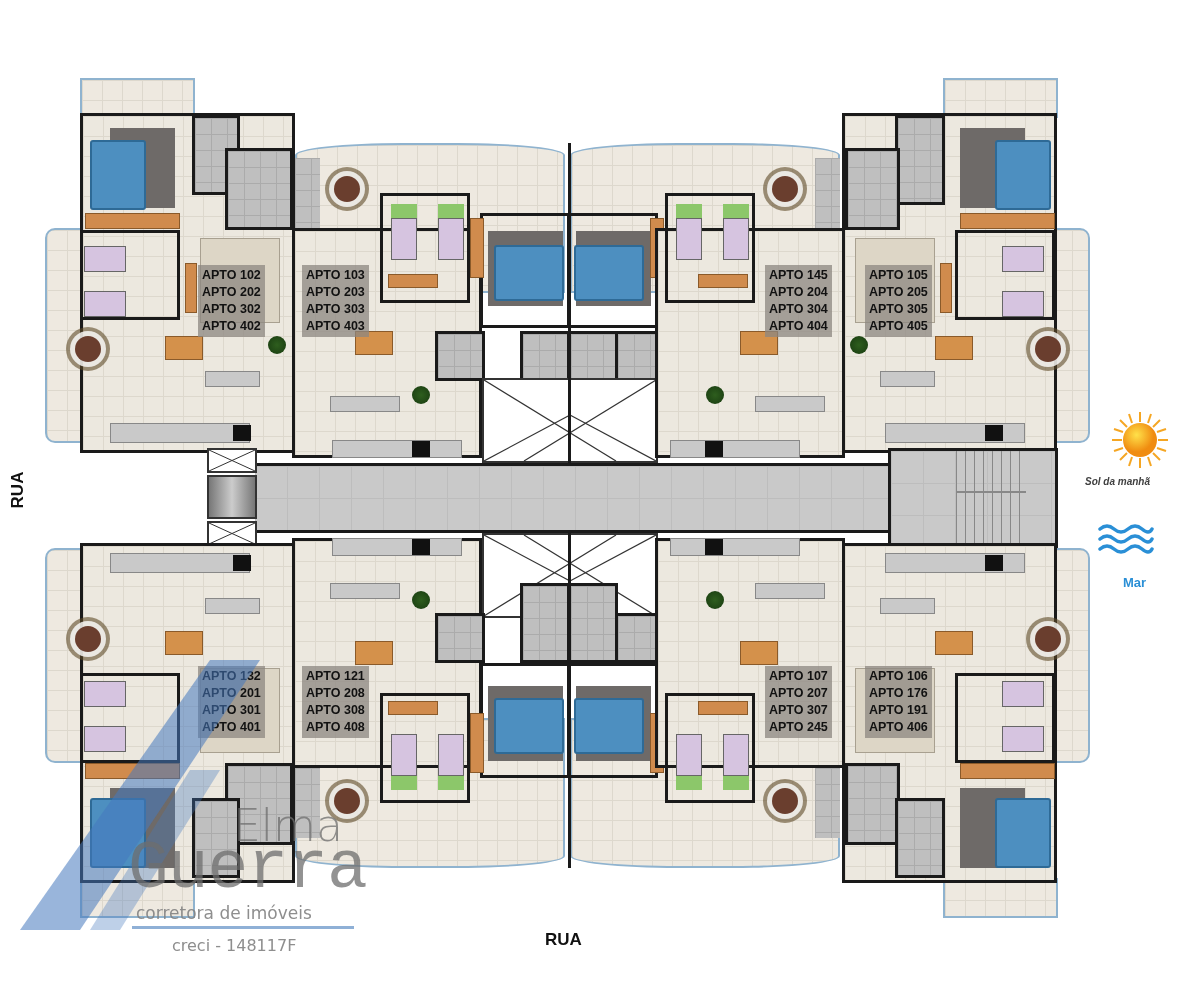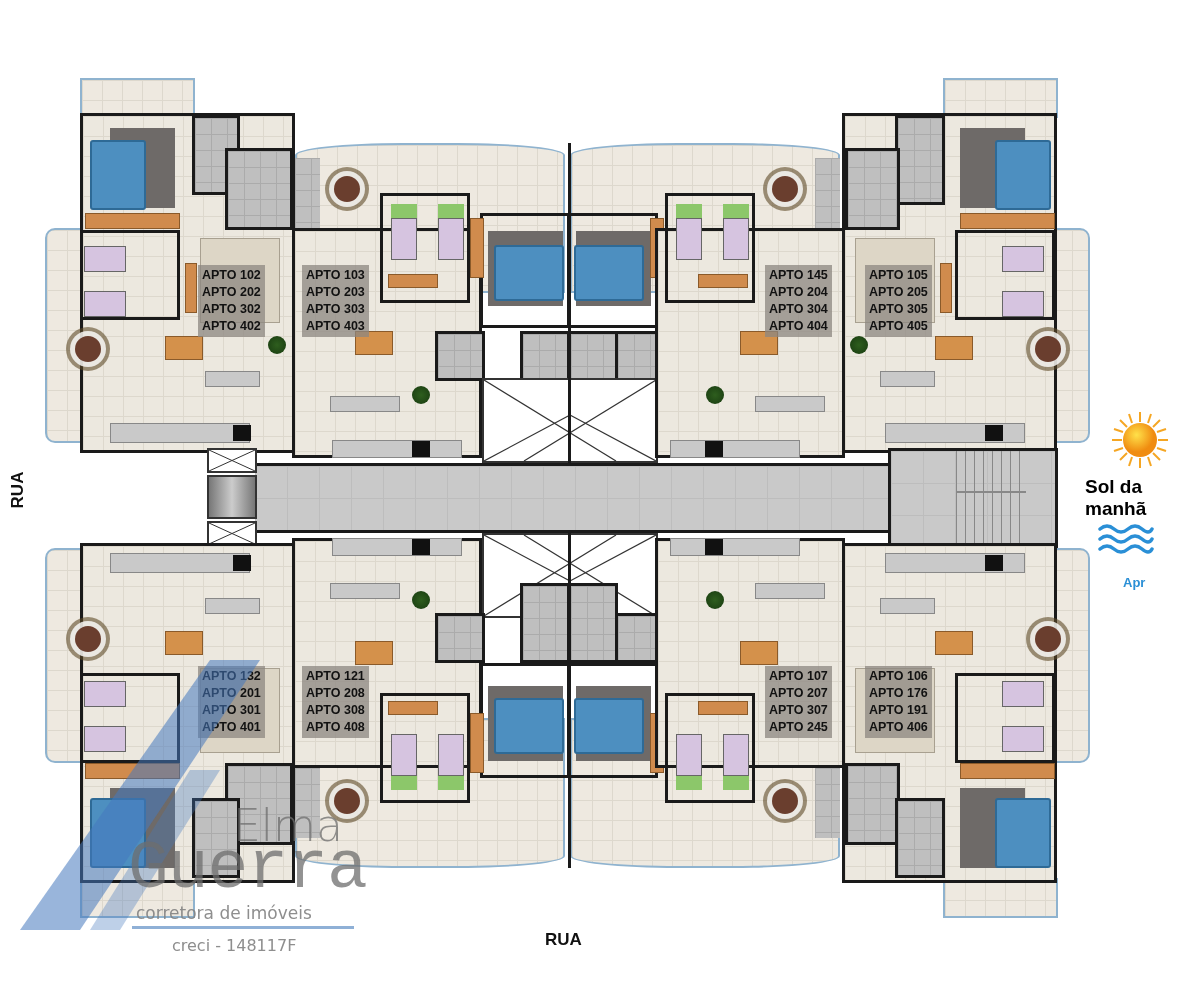--- a/index.html
+++ b/index.html
@@ -334,32 +334,32 @@
     </g>
     <defs>
         <radialGradient id="sg" cx="40%" cy="35%">
           <stop offset="0" stop-color="#ffe14a"></stop>
           <stop offset="1" stop-color="#f08c10"></stop>
         </radialGradient>
       </defs>
     <circle cx="30" cy="30" r="17" fill="url(#sg)"></circle>
   </svg>
 </div>
-<div class="abs" style="left:1085px;top:476px;font-weight:bold;font-size:19px;color:#000000;">Sol da manhã</div>
+<div class="abs" style="left:1085px;top:476px;font-weight:bold;font-size:10px;color:#404040;font-style:italic;">Sol da manhã</div>
 
 <div class="abs" style="left:1098px;top:523px;width:56px;height:32px;">
   <svg width="56" height="32" viewBox="0 0 56 32">
     <g fill="none" stroke="#2a8fd6" stroke-width="3.5" stroke-linecap="round">
       <path d="M2 6 Q9 0 16 6 T30 6 T44 6 T54 6"></path>
       <path d="M2 16 Q9 10 16 16 T30 16 T44 16 T54 16"></path>
       <path d="M2 26 Q9 20 16 26 T30 26 T44 26 T54 26"></path>
     </g>
   </svg>
 </div>
-<div class="abs" style="left:1123px;top:575px;font-weight:bold;font-size:13px;color:#2a8fd6;">Apr</div>
+<div class="abs" style="left:1123px;top:575px;font-weight:bold;font-size:13px;color:#2a8fd6;">Mar</div>
 
 <div class="abs" style="left:20px;top:660px;width:240px;height:270px;pointer-events:none;">
   <svg width="240" height="270">
     <polygon points="0,270 60,270 240,0 190,0" fill="rgba(70,120,190,0.55)"></polygon>
     <polygon points="70,270 100,270 200,110 170,110" fill="rgba(70,120,190,0.35)"></polygon>
   </svg>
 </div>
 <div class="abs" style="left:233px;top:800px;font-size:44px;color:rgba(110,110,110,0.75);font-family:'DejaVu Sans',sans-serif;font-weight:300;">Elma</div>
 <div class="abs" style="left:128px;top:830px;font-size:68px;color:rgba(110,110,110,0.75);font-family:Liberation Mono, monospace;letter-spacing:-1px;">Guerra</div>
 <div class="abs" style="left:136px;top:903px;font-size:17px;color:rgba(130,130,130,0.9);font-family:'DejaVu Sans',sans-serif;">corretora de imóveis</div>

